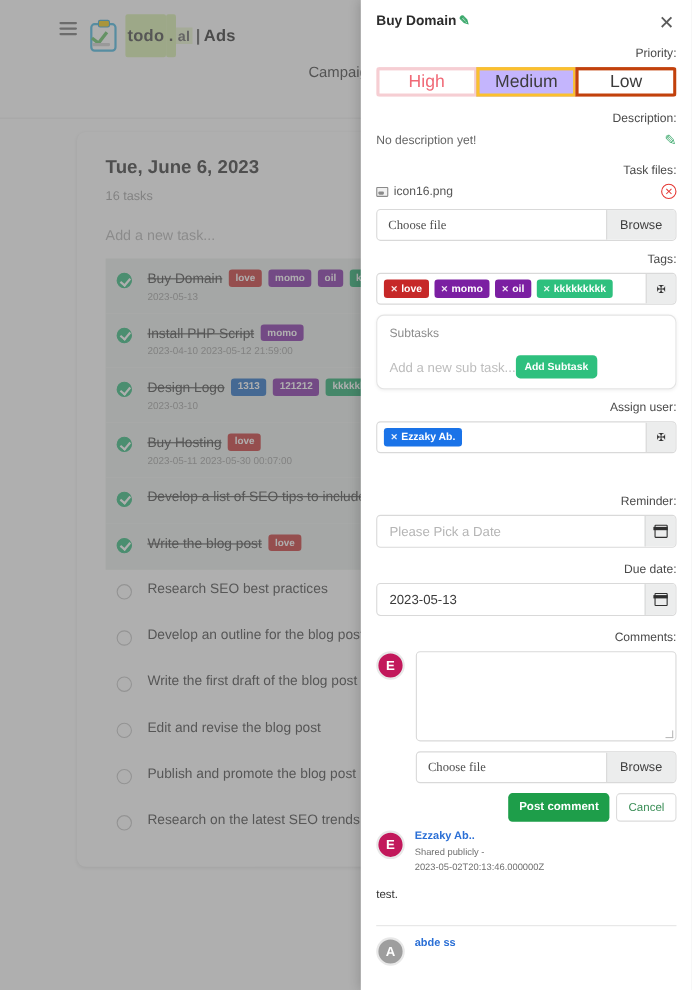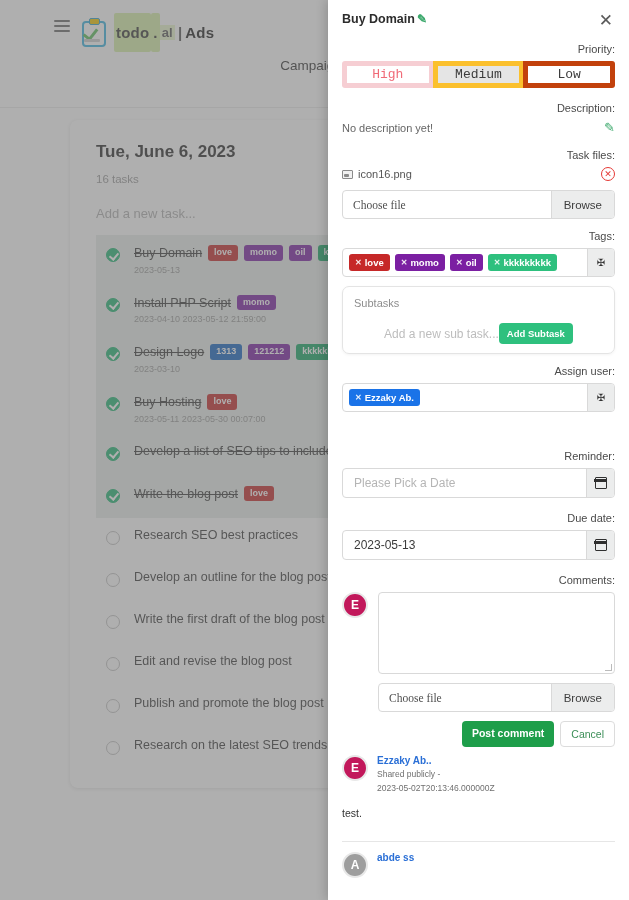--- a/index.html
+++ b/index.html
@@ -146,24 +146,24 @@
     padding: 0 2px; cursor: pointer;
   }
   .lbl { font-size: 11px; color: #4a4a4a; margin: 14px 0 6px 0; text-align: right; }
   .lbl.tight { margin-top: 11px; }
 
   .prio {
     display: flex; height: 27px; border-radius: 3px; overflow: hidden;
   }
   .prio div {
     flex: 1; display: flex; align-items: center; justify-content: center;
-    font-size: 13px; border: 5px solid #c2410c; margin-left: -1px; font-family: Liberation Mono, monospace;
+    font-size: 16px; border: 3px solid #c2410c; margin-left: -1px;
   }
   .prio .high { color: #f06a77; border-color: #f6ced3; margin-left: 0; background:#fff;}
-  .prio .med { background: #e5e5e5; color: #3c3c3c; border-color: #fbc02d; }
+  .prio .med { background: #c4b5fd; color: #3c3c3c; border-color: #fbc02d; }
   .prio .low { color: #3c3c3c; background:#fff; }
 
   .desc-row { display: flex; align-items: center; justify-content: space-between; }
   .desc-txt { font-size: 11px; color: #666; }
   .desc-pencil { color: #3aa86b; font-size: 13px; }
 
   .file-row { display: flex; align-items: center; justify-content: space-between; margin-top: 1px; }
   .file-left { display: flex; align-items: center; gap: 5px; font-size: 11px; color: #555; }
   .file-ico {
     width: 11px; height: 9px; border: 1px solid #8a8a8a; border-radius: 1px;
@@ -202,21 +202,21 @@
     display: inline-flex; align-items: center; gap: 3px;
     font-size: 9.5px; font-weight: 700; color: #fff; padding: 3px 6px; border-radius: 3px;
   }
   .tag .x { font-size: 8px; opacity: .9; }
 
   .subtasks {
     border: 1px solid #e4e4e4; border-radius: 7px; padding: 10px 11px 9px 11px;
     margin-top: 9px; box-shadow: 0 1px 3px rgba(0,0,0,.05);
   }
   .subtasks-title { font-size: 11px; color: #8d8d8d; }
-  .subtask-add { display: flex; align-items: center; justify-content: center; margin-top: 14px; }
+  .subtask-add { display: flex; align-items: center; justify-content: flex-start; margin-top: 14px; }
   .subtask-ph { font-size: 12px; color: #bdbdbd; }
   .btn-addsub {
     background: #2ec07e; color: #fff; font-size: 9.5px; font-weight: 700;
     padding: 5px 8px; border-radius: 4px;
   }
 
   .datebox {
     display: flex; height: 30px; border: 1px solid #d9d9d9; border-radius: 4px; overflow: hidden; background:#fff;
   }
   .datebox .dval { flex: 1; display: flex; align-items: center; padding-left: 11px; font-size: 12px; color: #3b3b3b; }

